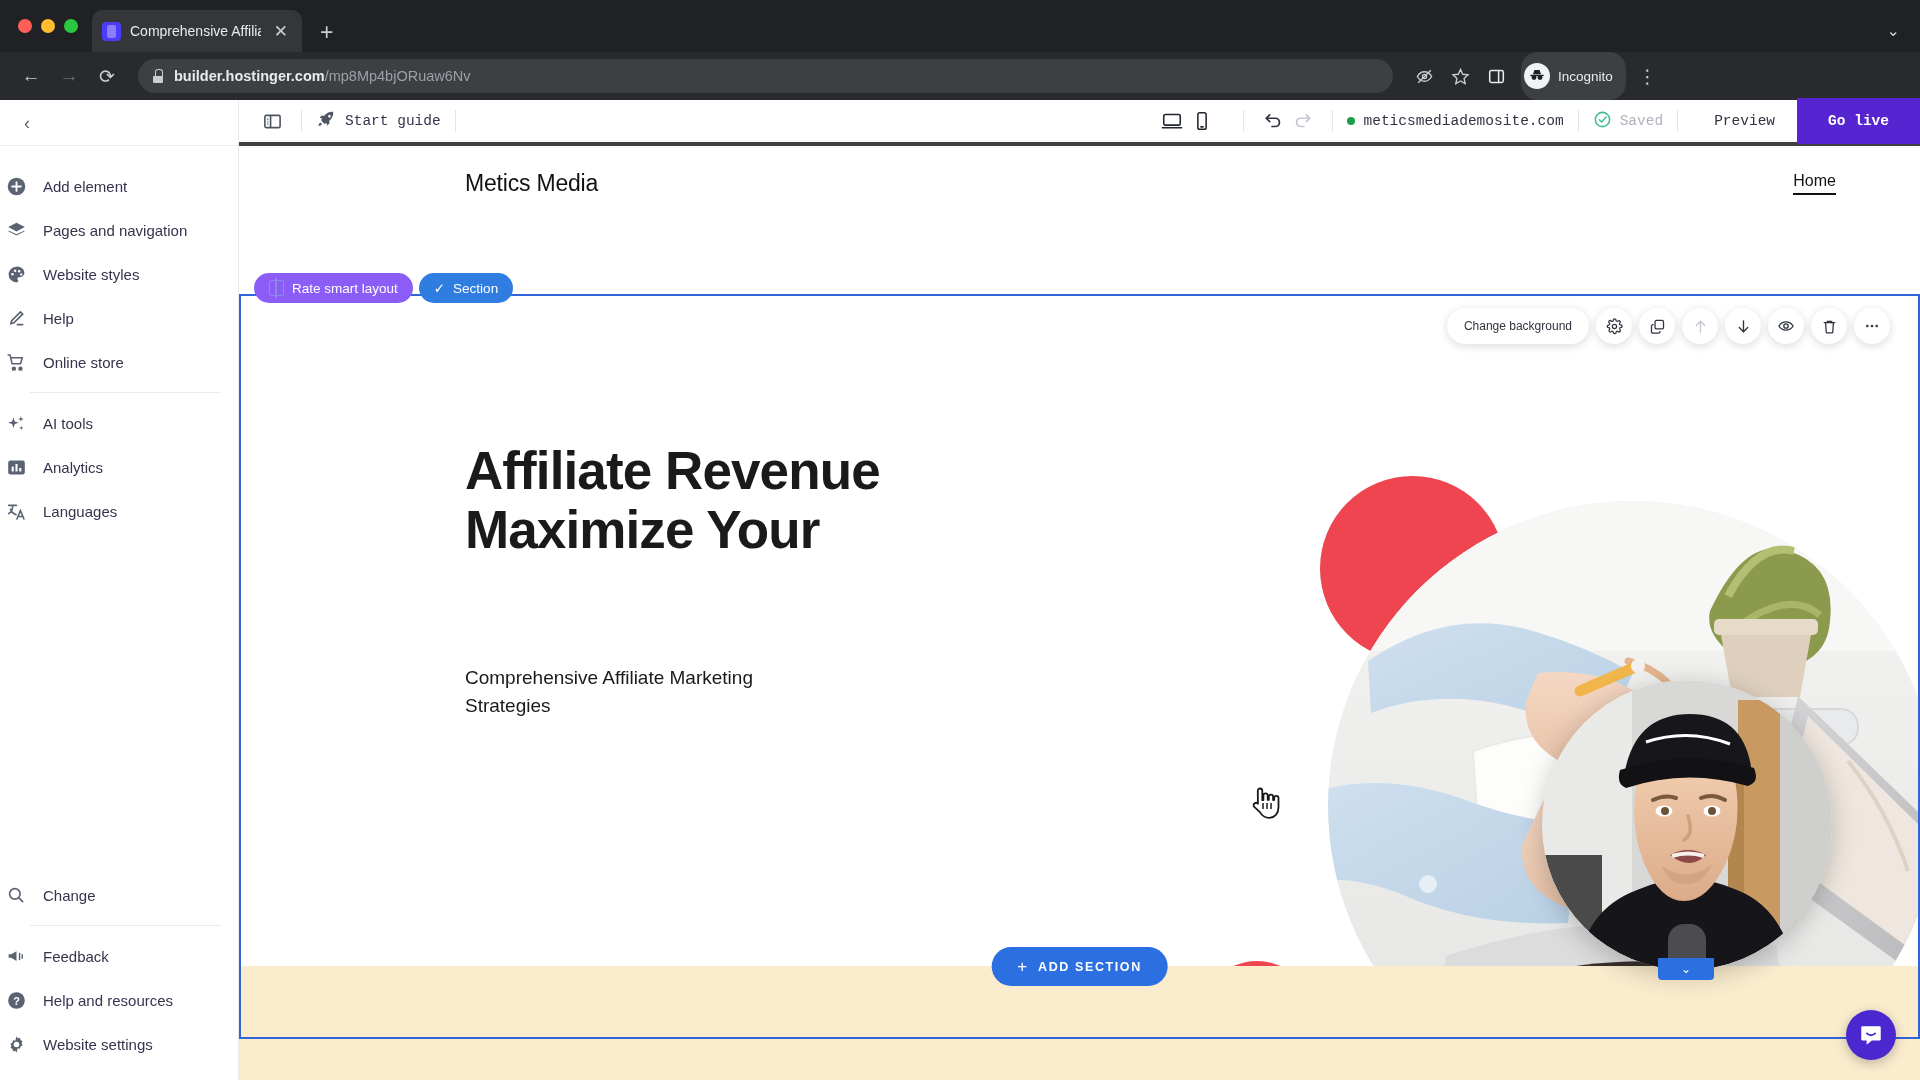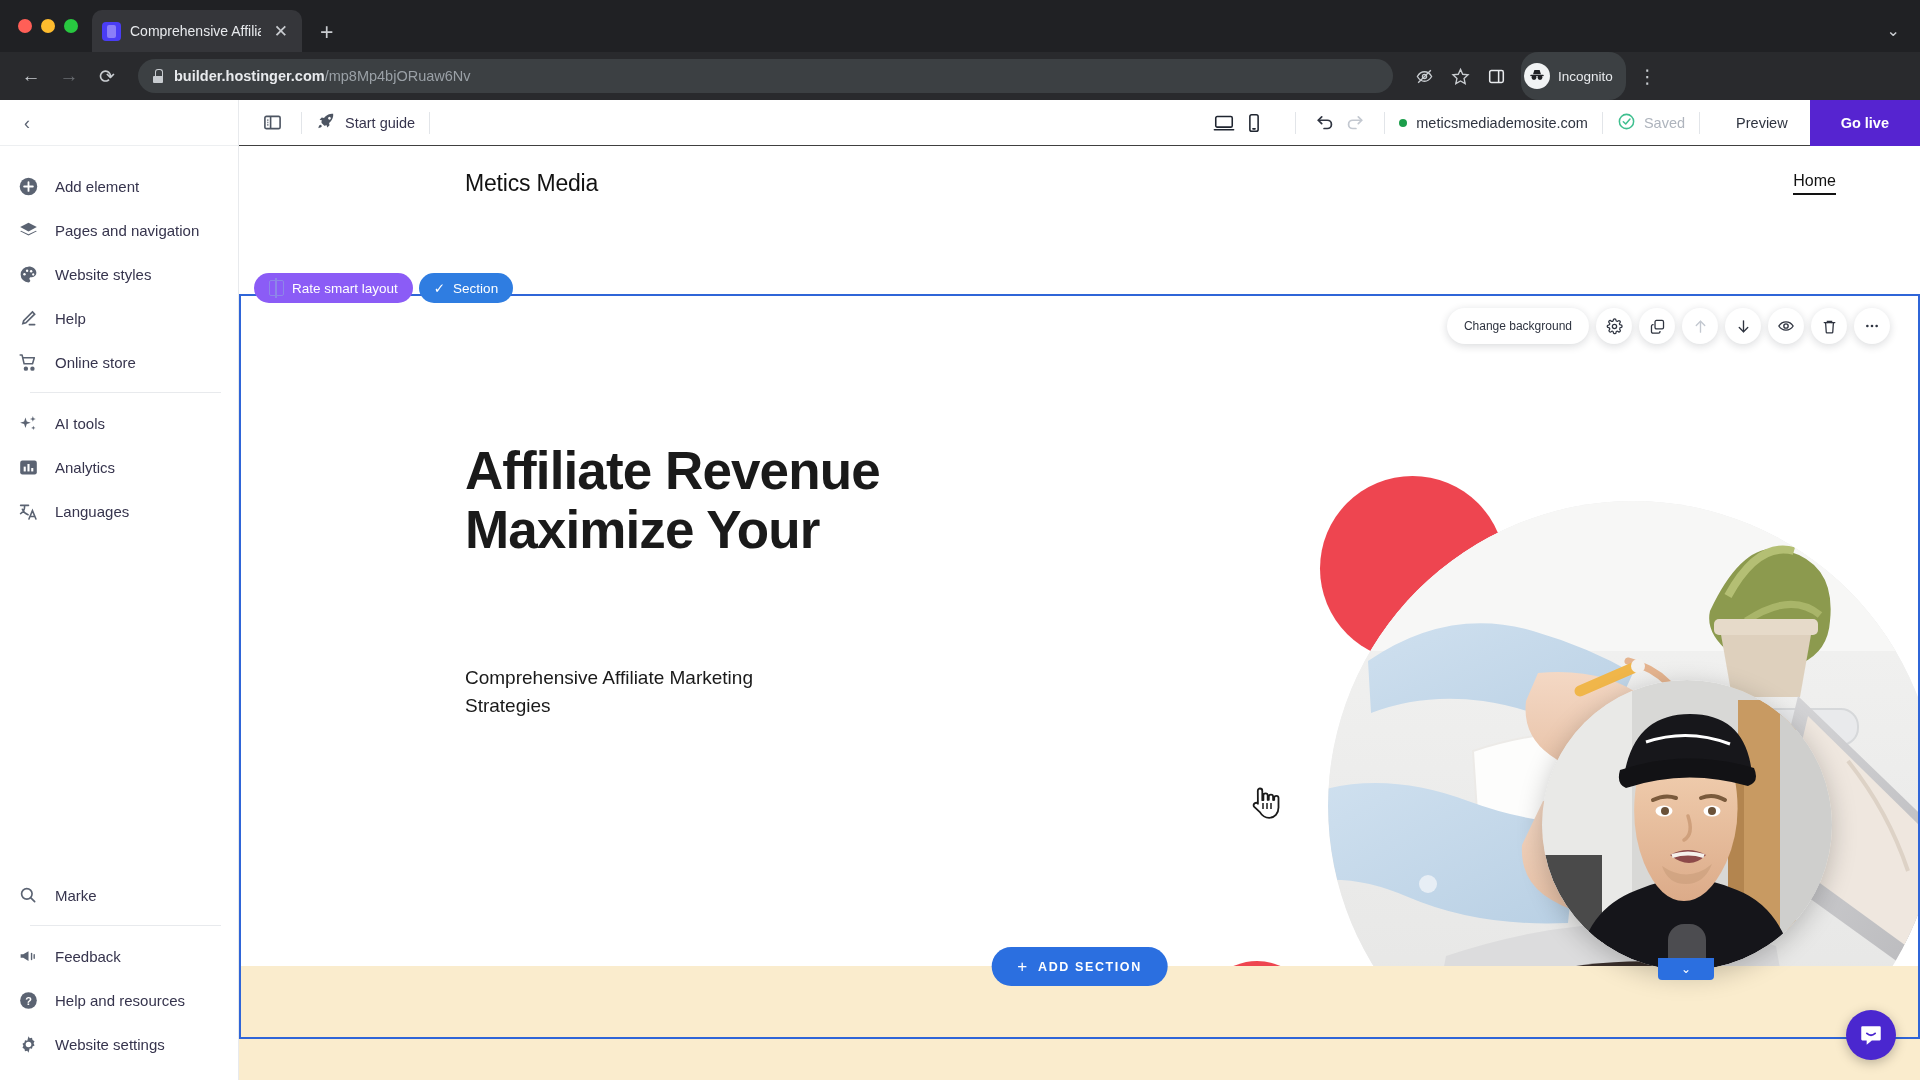--- a/index.html
+++ b/index.html
@@ -91,35 +91,35 @@
     display: flex; flex-direction: column; flex: 0 0 239px;
   }
   .sb-top {
     height: 46px; display: flex; align-items: center; padding-left: 24px;
     border-bottom: 1px solid #edeff1;
   }
   .sb-back { font-size: 18px; color: #5b6372; line-height: 1; }
   .sb-list { padding-top: 18px; }
   .sb-item {
     height: 44px; display: flex; align-items: center; gap: 16px;
-    padding-left: 17px; color: #36344d; font-size: 15px;
+    padding-left: 5px; color: #36344d; font-size: 15px;
   }
   .sb-item .ico {
     width: 22px; height: 22px; display: flex; align-items: center;
     justify-content: center; color: #5b6372; flex: 0 0 22px;
   }
   .sb-sep { height: 1px; background: #e8eaed; margin: 8px 17px 8px 30px; }
   .sb-spacer { flex: 1; }
   .sb-bottom { padding-bottom: 14px; }
 
   
   .main { flex: 1; display: flex; flex-direction: column; min-width: 0; }
   .topbar {
-    height: 46px; background: #fff; border-bottom: 1px solid #404040;
-    display: flex; align-items: center; padding-left: 18px;
+    height: 46px; background: #fff; border-bottom: 4px solid #404040;
+    display: flex; align-items: center; padding-left: 18px; font-family: Liberation Mono, monospace;
   }
   .tbar-ico {
     width: 30px; height: 30px; display: flex; align-items: center;
     justify-content: center; color: #4d5562;
   }
   .vdiv { width: 1px; height: 22px; background: #e2e5e9; margin: 0 14px; }
   .startguide { display: flex; align-items: center; gap: 9px; color: #36344d; font-size: 14.5px; }
   .tbar-spacer { flex: 1; }
   .domainchip { display: flex; align-items: center; gap: 9px; font-size: 14.5px; color: #2f3440; }
   .greendot { width: 8px; height: 8px; border-radius: 50%; background: #1c9e4b; }
@@ -407,21 +407,21 @@
     <div class="sb-spacer"></div>
 
     <div class="sb-bottom">
       <div class="sb-item">
         <span class="ico">
           <svg width="20" height="20" viewBox="0 0 24 24" fill="none" stroke="#5b6372" stroke-width="2" stroke-linecap="round">
               <circle cx="10.6" cy="10.6" r="6.3"></circle>
               <line x1="15.4" y1="15.4" x2="20" y2="20"></line>
             </svg>
         </span>
-        <span>Marke</span>
+        <span>Change</span>
       </div>
 
       <div class="sb-sep"></div>
 
       <div class="sb-item">
         <span class="ico">
           <svg width="21" height="21" viewBox="0 0 24 24" fill="#5b6372">
               <path d="M3 9.5v4h3l6 3.5V6L6 9.5z"></path>
               <path d="M15.5 8.5v7" stroke="#5b6372" stroke-width="1.6" stroke-linecap="round"></path>
               <path d="M18.5 10v4" stroke="#5b6372" stroke-width="1.6" stroke-linecap="round"></path>

